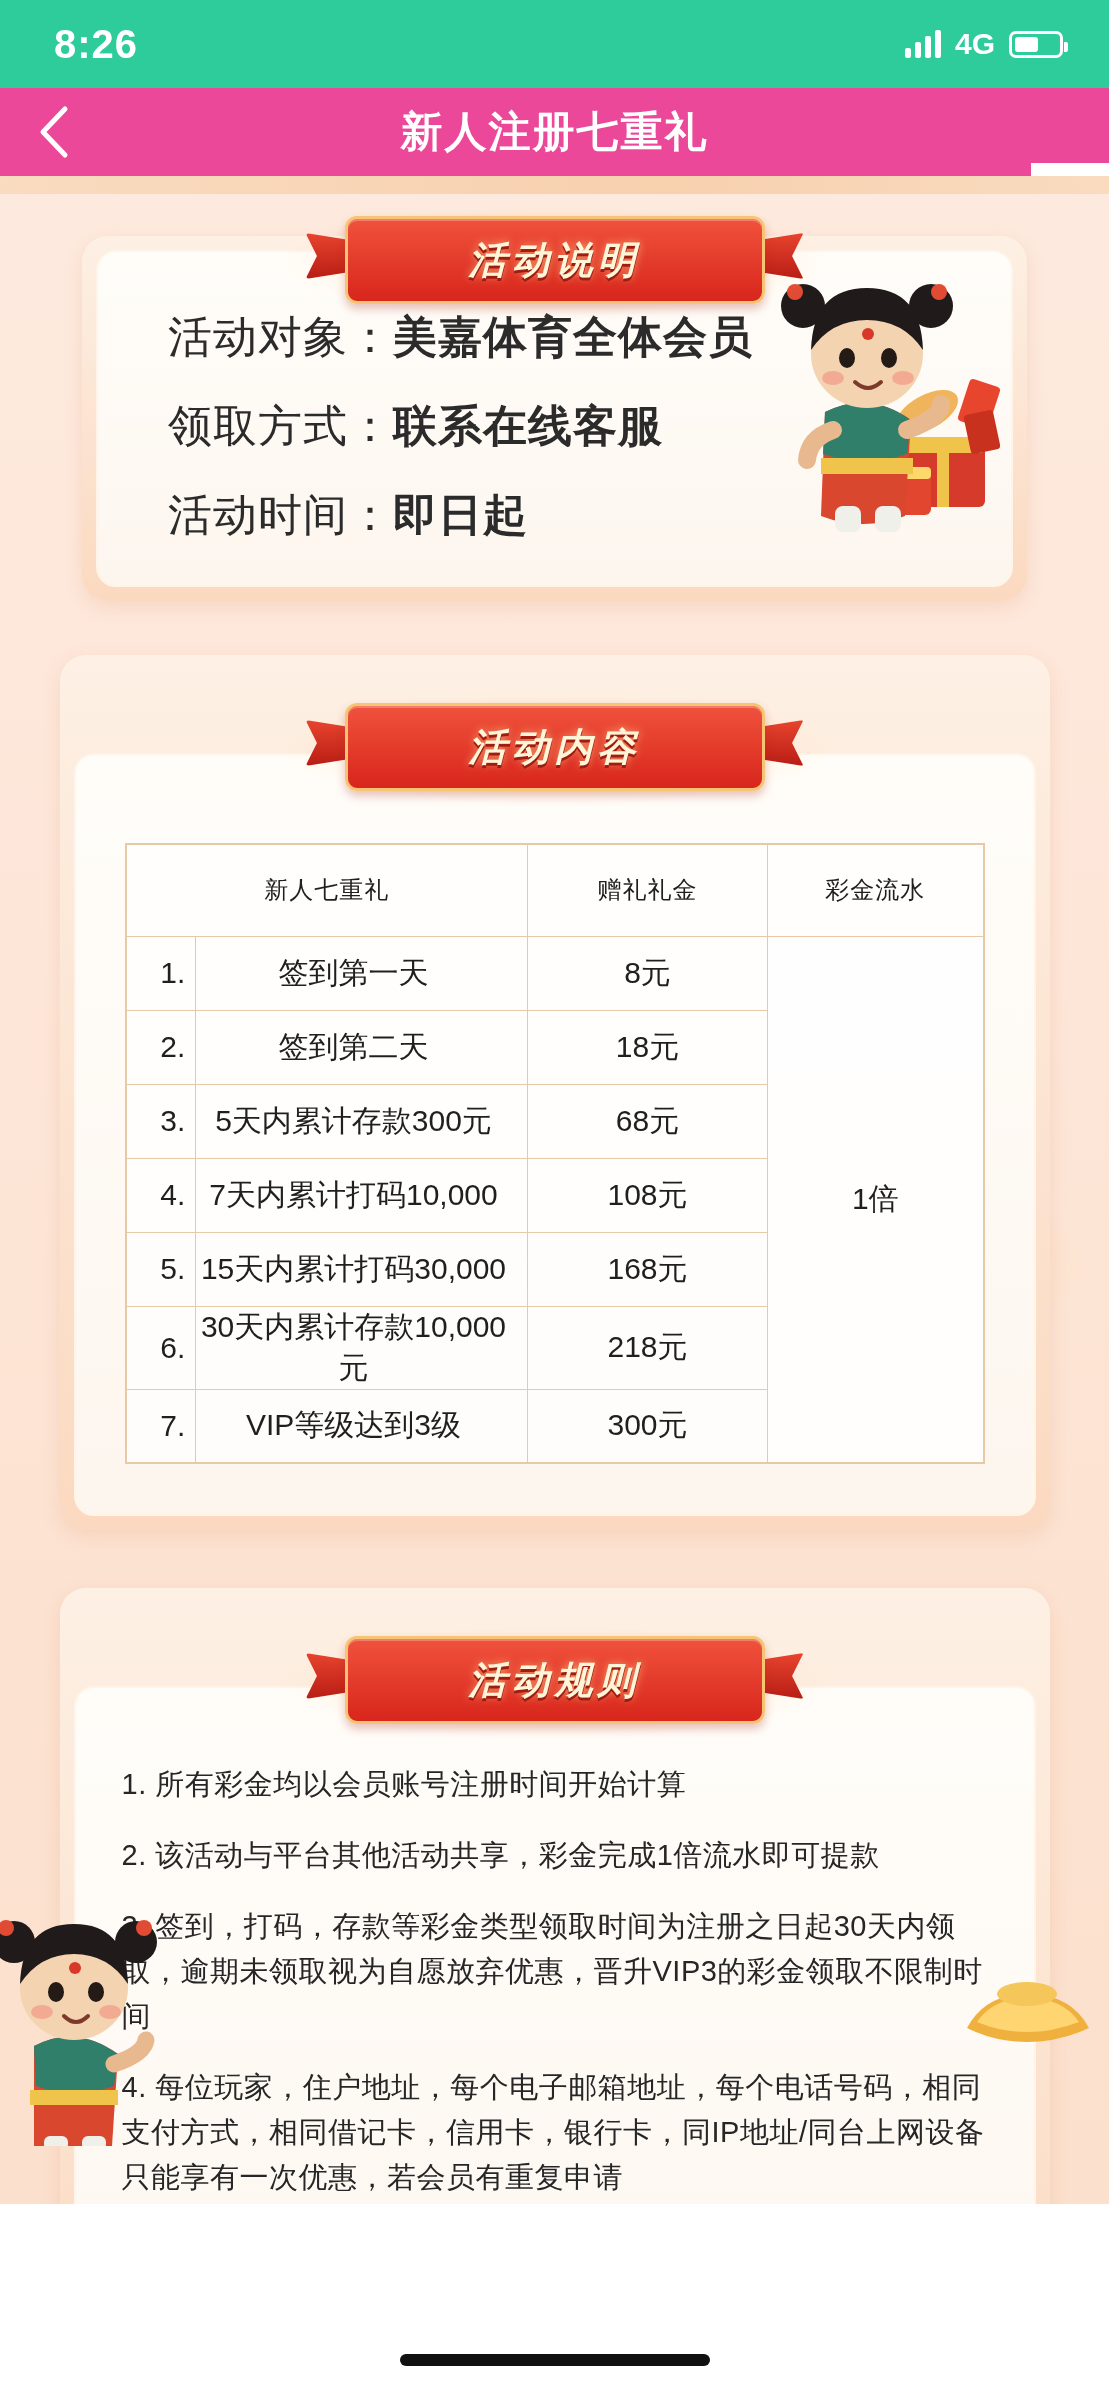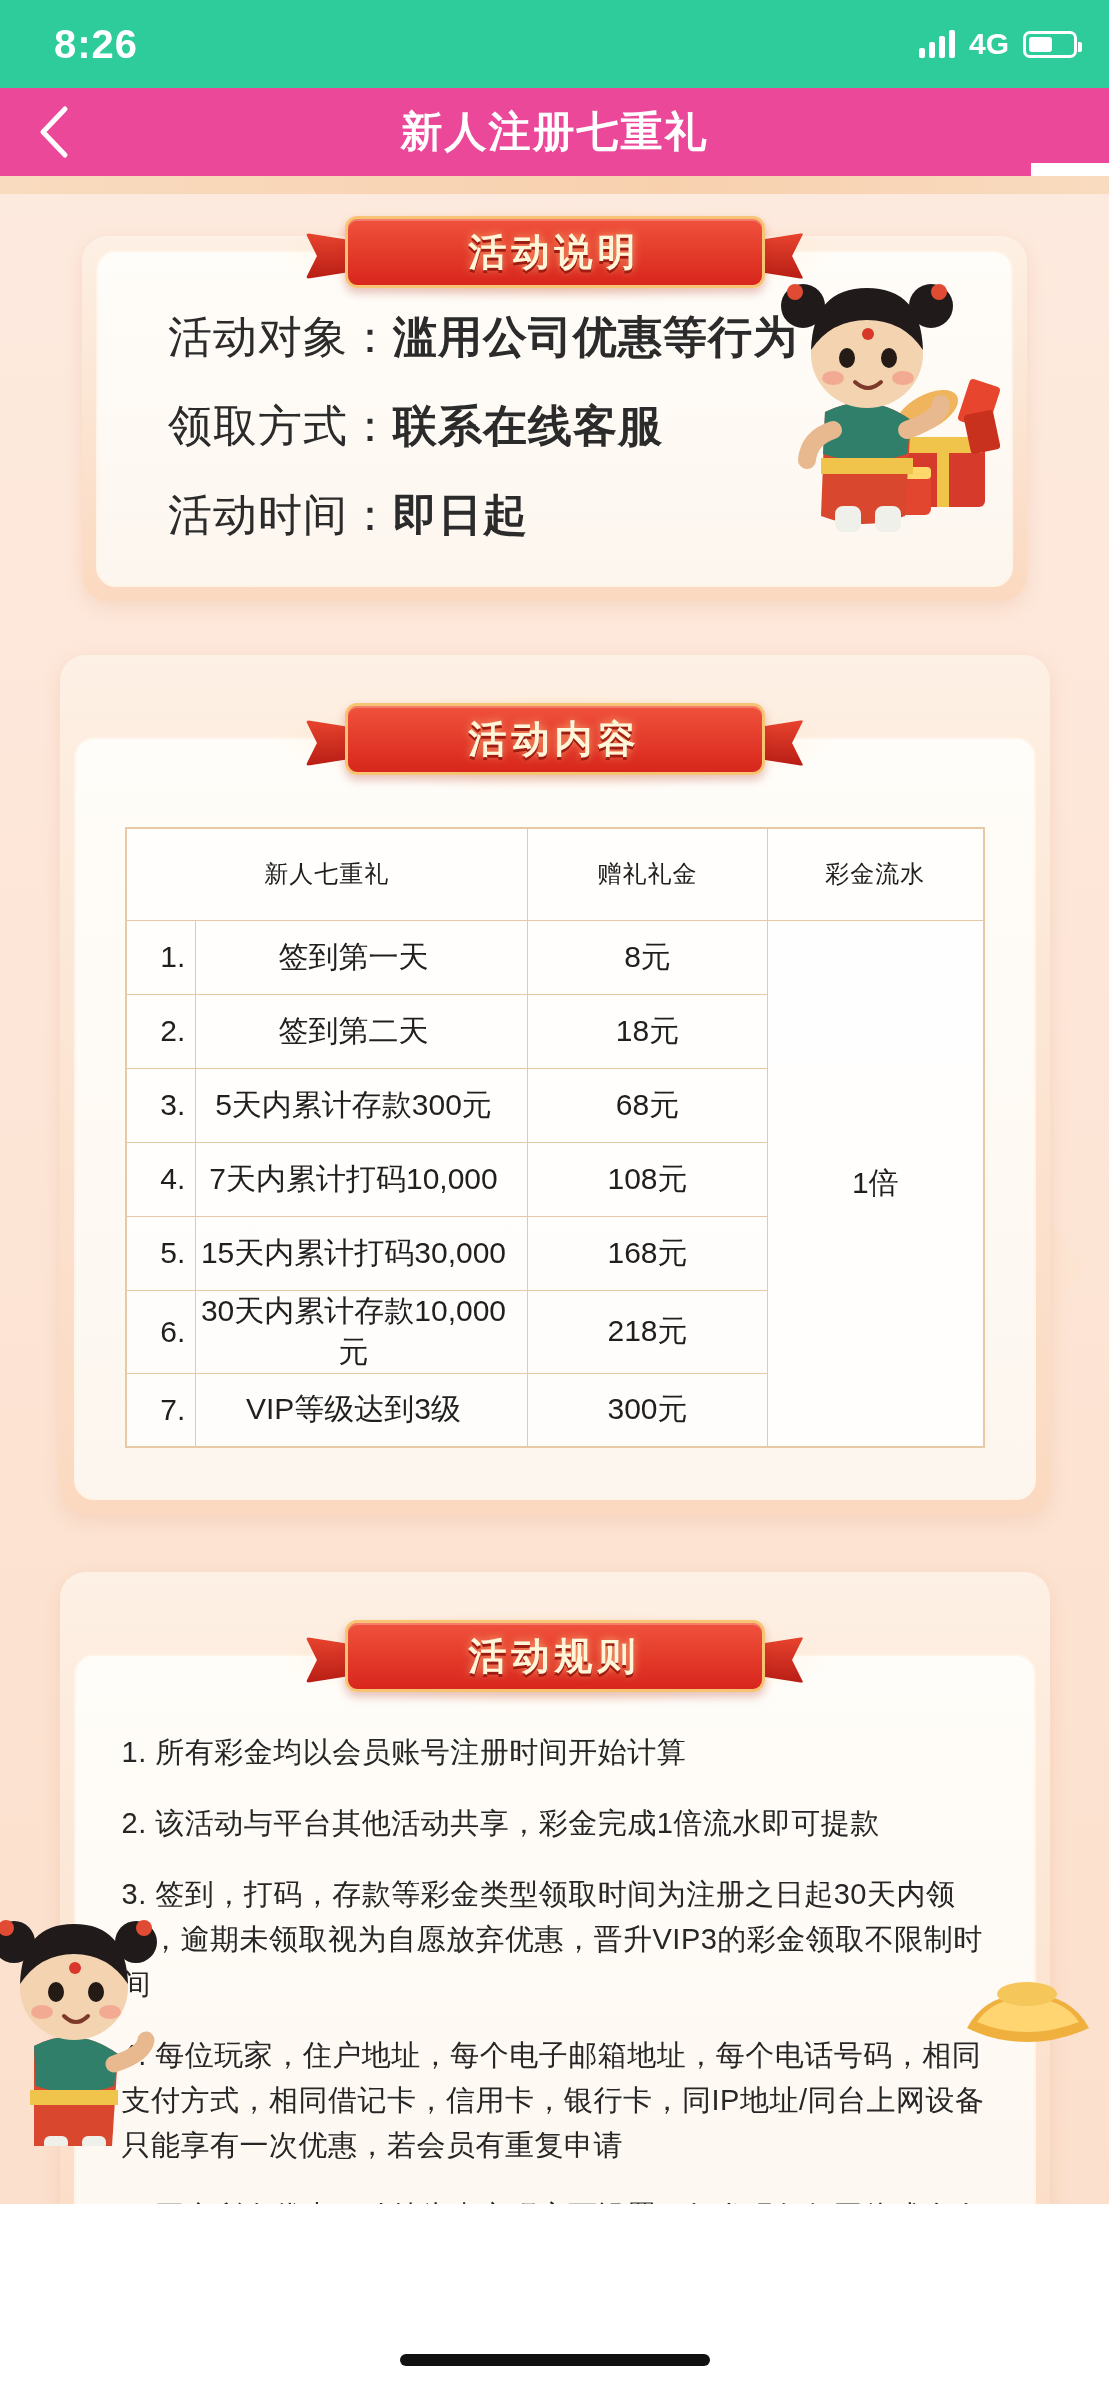--- a/index.html
+++ b/index.html
@@ -19,21 +19,21 @@
   }
 
   
   .statusbar {
     position: relative;
     height: 88px;
     background: #2ecc9b;
     display: flex;
     align-items: center;
     justify-content: space-between;
-    padding: 0 32px 0 54px;
+    padding: 0 46px 0 54px;
     color: #ffffff;
   }
   .status-time {
     font-size: 40px;
     font-weight: bold;
     letter-spacing: 1px;
   }
   .status-right {
     display: flex;
     align-items: center;
@@ -161,28 +161,29 @@
 
   
   .ribbon-wrap {
     position: relative;
     width: 420px;
     margin: 0 auto;
     z-index: 5;
   }
   .ribbon {
     position: relative;
-    height: 72px;
+    height: 88px;
     background: linear-gradient(180deg,#f0523c,#d8261c);
     border-radius: 12px;
     border: 3px solid #f7c473;
     display: flex;
     align-items: center;
     justify-content: center;
     box-shadow: 0 5px 10px rgba(170,40,25,.28), inset 0 2px 0 rgba(255,255,255,.25);
+    font-style: italic;
   }
   .ribbon-text {
     font-size: 38px;
     font-weight: bold;
     color: #fff6d9;
     letter-spacing: 5px;
     text-shadow: 0 3px 0 #9e1d12, 0 0 8px rgba(255,220,150,.7);
   }
   .ribbon::before, .ribbon::after {
     content: "";
@@ -381,21 +382,21 @@
         <div class="ribbon-glow"></div>
         <div class="ribbon">
           <span class="ribbon-text">活动说明</span>
         </div>
       </div>
 
       <div class="card-inner">
         <div class="info-list">
           <div class="info-row">
             <span class="info-label">活动对象：</span>
-            <span class="info-value">滥用公司优惠等行为</span>
+            <span class="info-value">美嘉体育全体会员</span>
           </div>
           <div class="info-row">
             <span class="info-label">领取方式：</span>
             <span class="info-value">联系在线客服</span>
           </div>
           <div class="info-row">
             <span class="info-label">活动时间：</span>
             <span class="info-value">即日起</span>
           </div>
         </div>

